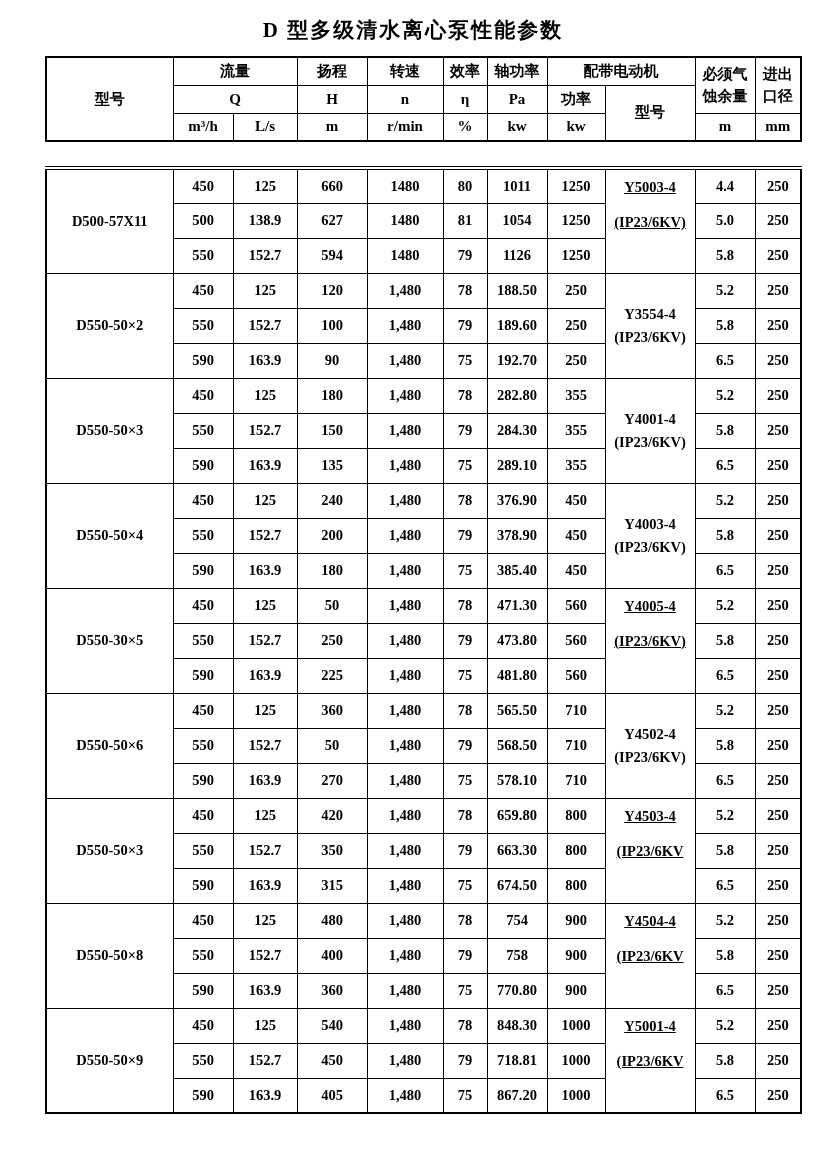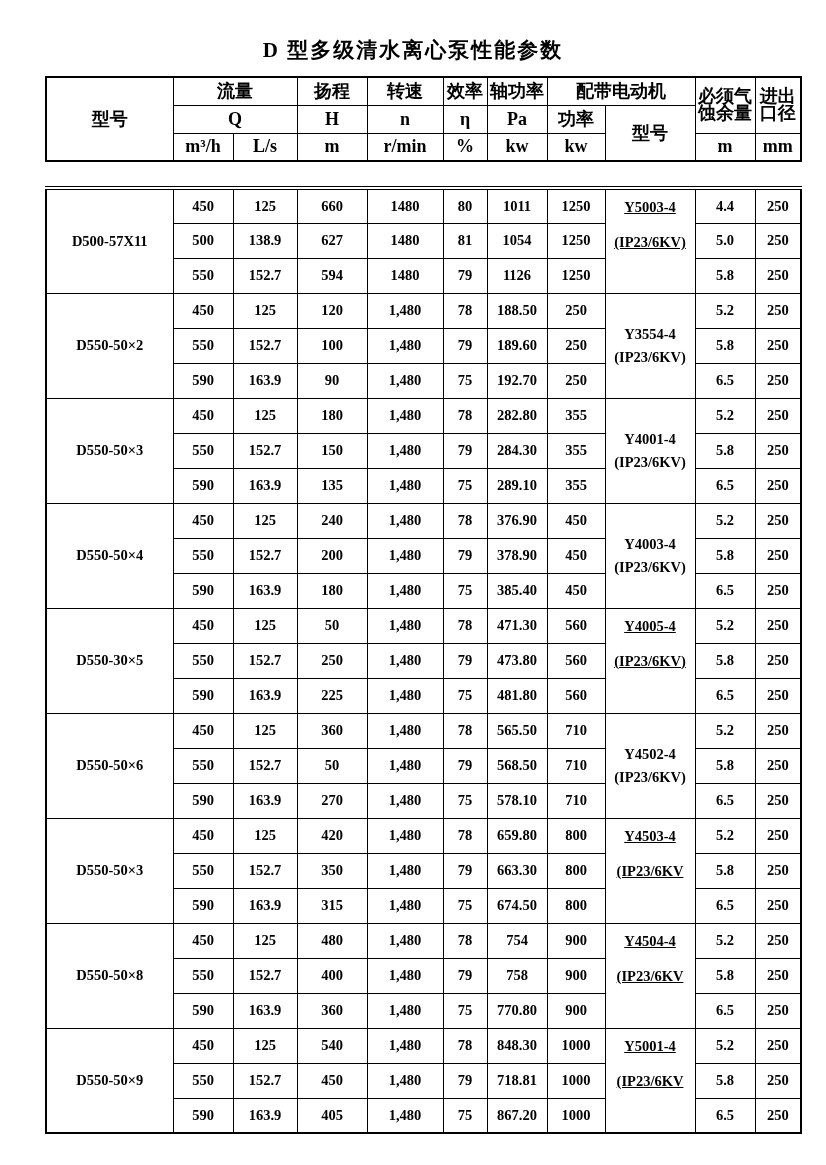--- a/index.html
+++ b/index.html
@@ -4,21 +4,21 @@
 <style>
   html,body{margin:0;padding:0;}
   body{
     width:826px;height:1165px;background:#ffffff;
     font-family:"Liberation Serif","DejaVu Serif",serif;
     color:#000;
     -webkit-font-smoothing:none;
   }
   .page{position:relative;width:826px;height:1165px;overflow:hidden;}
   .title{
-    margin-top:36px;
+    margin-top:16px;
     text-align:center;
     font-size:21px;
     font-weight:bold;
     letter-spacing:2px;
   }
   table{
     border-collapse:collapse;
     table-layout:fixed;
     width:755px;
     margin-left:45px;
@@ -29,23 +29,23 @@
     vertical-align:middle;
     font-size:14.5px;
     font-weight:bold;
     padding:0;
     overflow:hidden;
     white-space:nowrap;
   }
   
   .head-table{margin-top:12px;border:2px solid #000;}
   .head-table tr{height:28px;}
-  .head-table td{font-size:18px;text-align:center;}
+  .head-table td{font-size:15px;text-align:center;}
   .unit{font-size:14px;}
-  .two-line{line-height:17px;white-space:normal;}
+  .two-line{line-height:22px;white-space:normal;}
   
   .data-table{margin-top:24px;border:2px solid #000;border-top:4px double #000;}
   .data-table tr{height:35px;}
   .motor-cell{white-space:normal;}
   .motor-top{vertical-align:top;text-decoration:underline;}
   .motor-top .motor-inner{line-height:35px;}
   .motor-middle{vertical-align:middle;text-align:center;}
   .motor-middle .motor-inner{line-height:23px;}
 </style>
 </head>

